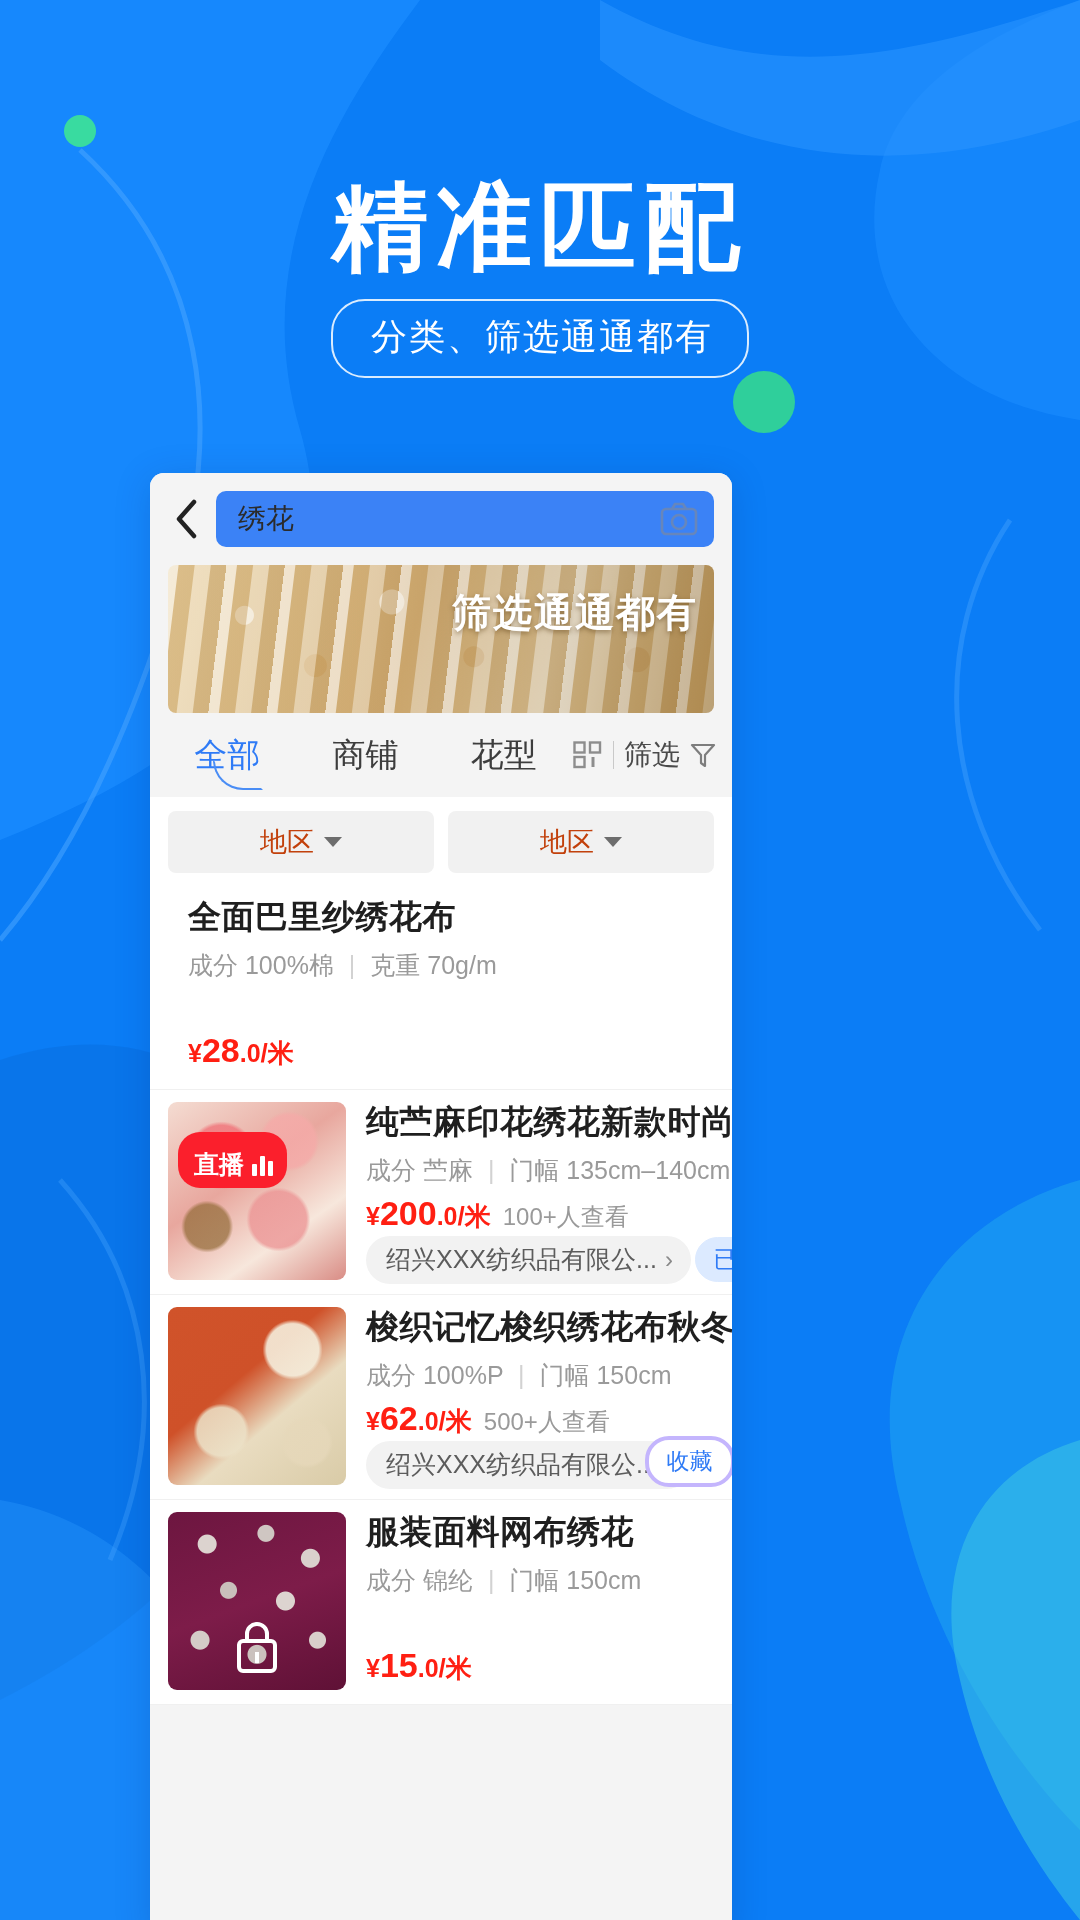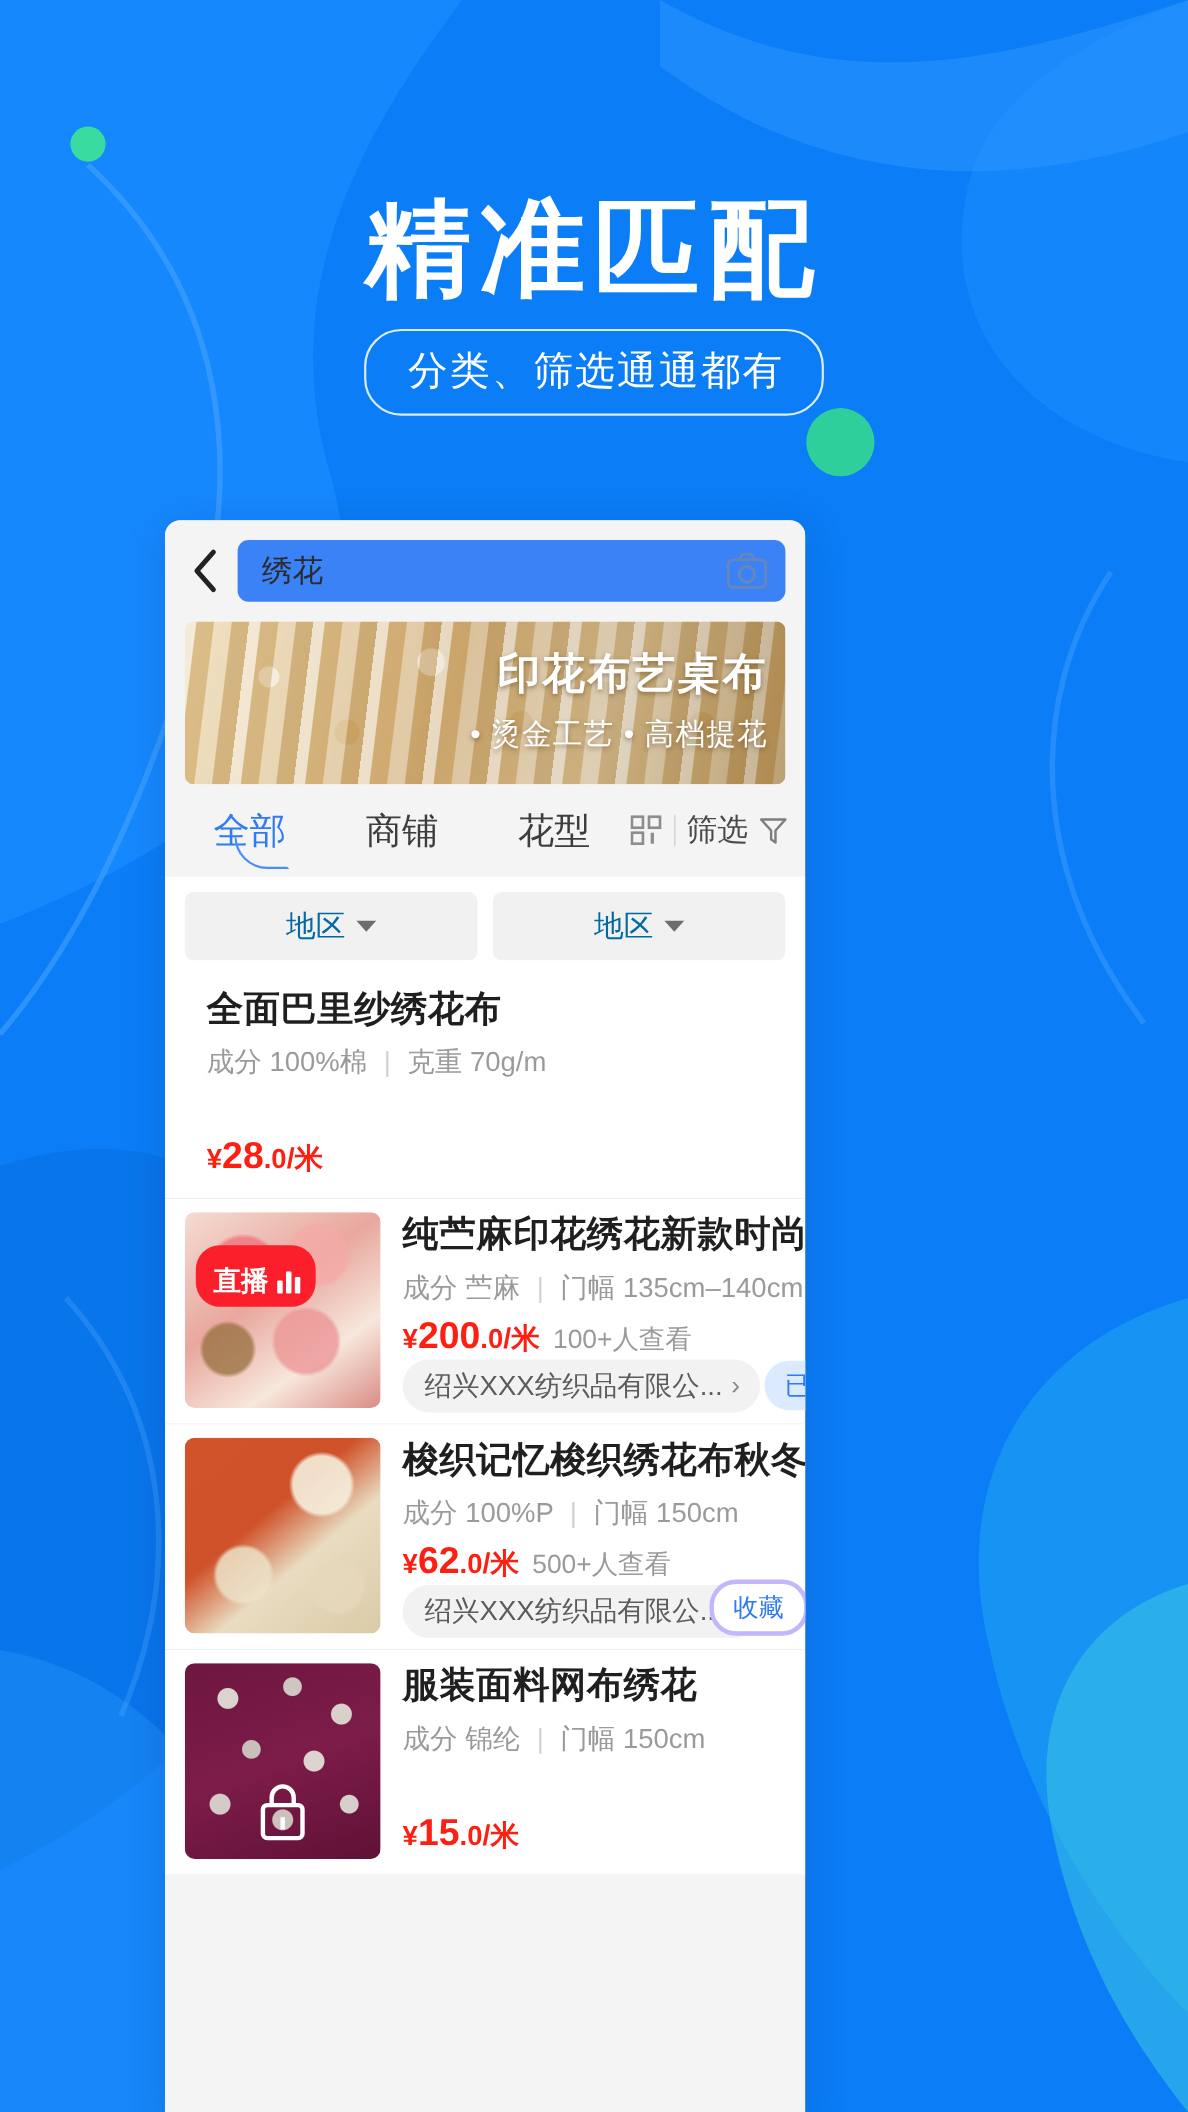--- a/index.html
+++ b/index.html
@@ -149,21 +149,21 @@
 
   
   .listwrap { background:#ffffff; }
   .regionbar {
     display:flex; gap:14px; padding:14px 18px 12px;
     background:#fff;
   }
   .region {
     flex:1; height:62px; background:#f1f1f1; border-radius:8px;
     display:flex; align-items:center; justify-content:center;
-    gap:10px; font-size:27px; color:#0369a1;
+    gap:10px; font-size:27px; color:#c2410c;
   }
   .caret { width:0;height:0;border-left:9px solid transparent;border-right:9px solid transparent;border-top:10px solid #6d6d6d; }
 
   
   .prow {
     display:flex; padding:12px 18px 14px;
     border-bottom:1px solid #f0f0f0;
     background:#fff;
     position:relative;
   }
@@ -312,22 +312,21 @@
           <circle cx="19" cy="20" r="7" fill="none" stroke="#8b8b8b" stroke-width="2.6"></circle>
         </svg>
       </span>
     </div>
   </div>
 
   <div class="banner">
     <div class="banner-photo"></div>
     <div class="banner-shade"></div>
     <div class="banner-text">
-      <div class="banner-title">印花布艺桌布</div>
-      <div class="banner-sub">• 烫金工艺  • 高档提花</div>
+      <div class="banner-title">筛选通通都有</div>
     </div>
   </div>
 
   <div class="tabs">
     <div class="tab active">全部</div>
     <div class="tab">商铺</div>
     <div class="tab">花型</div>
     <div class="filterzone">
       <span class="grid-icon">
         <svg width="30" height="28" viewBox="0 0 30 28">

